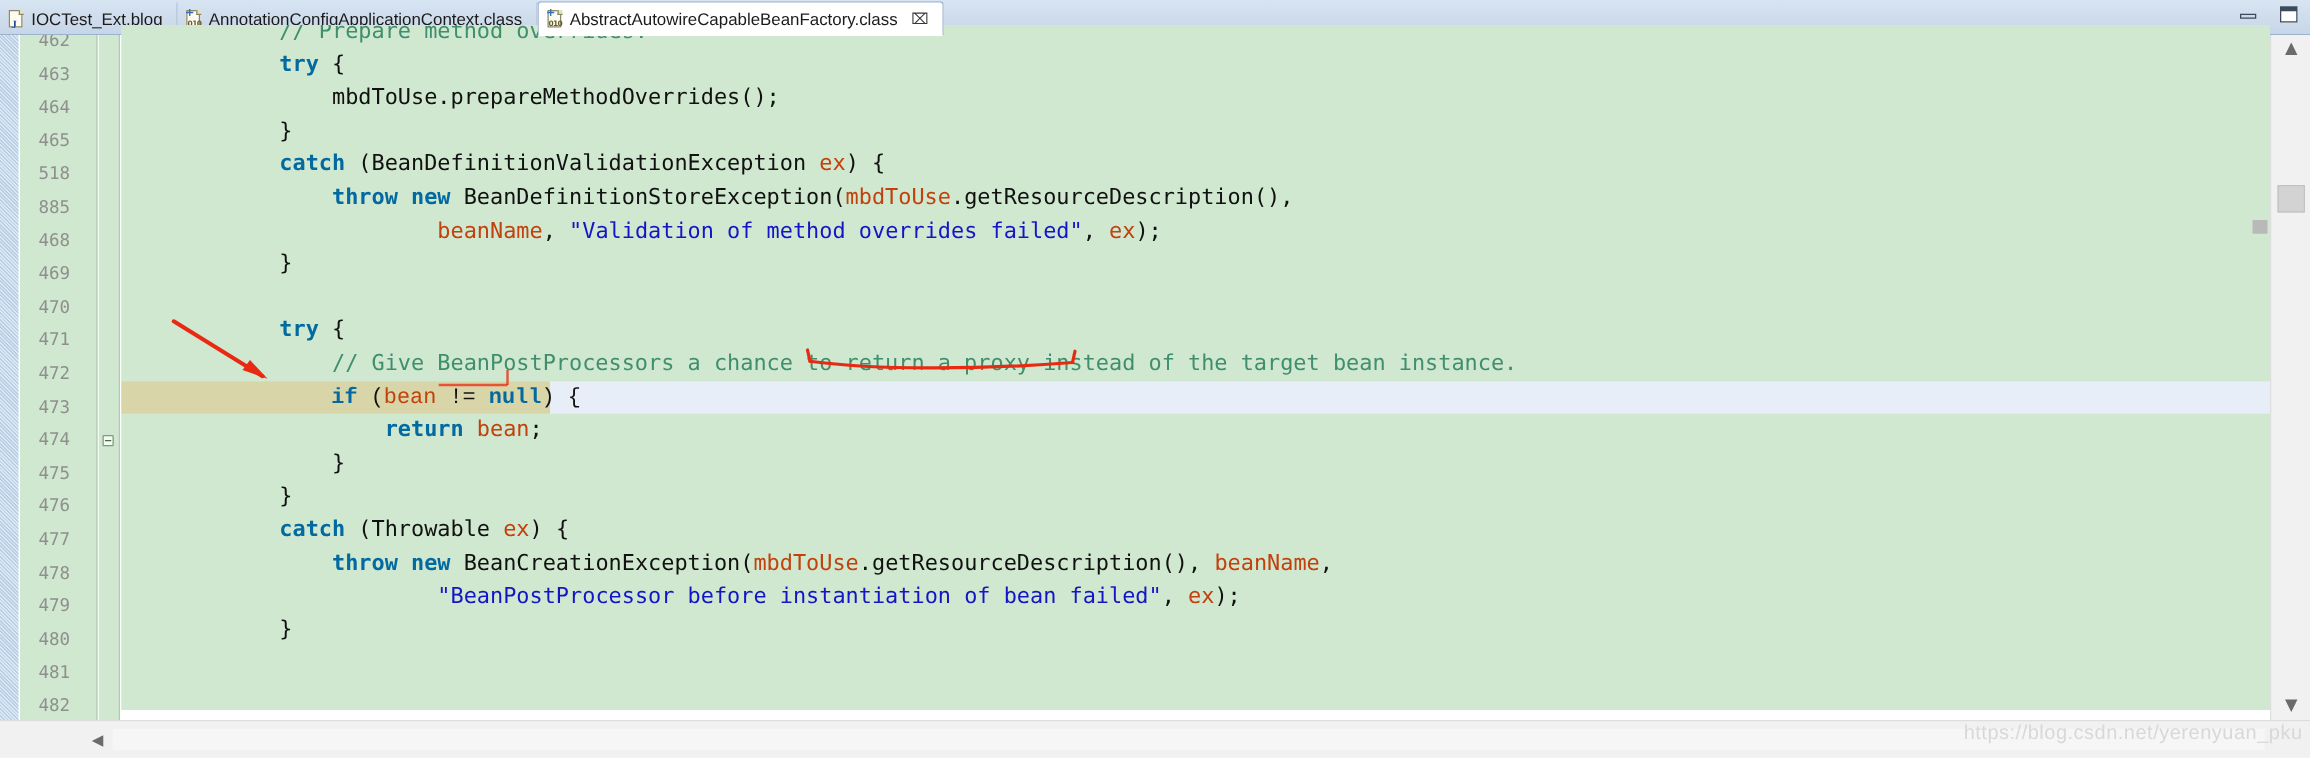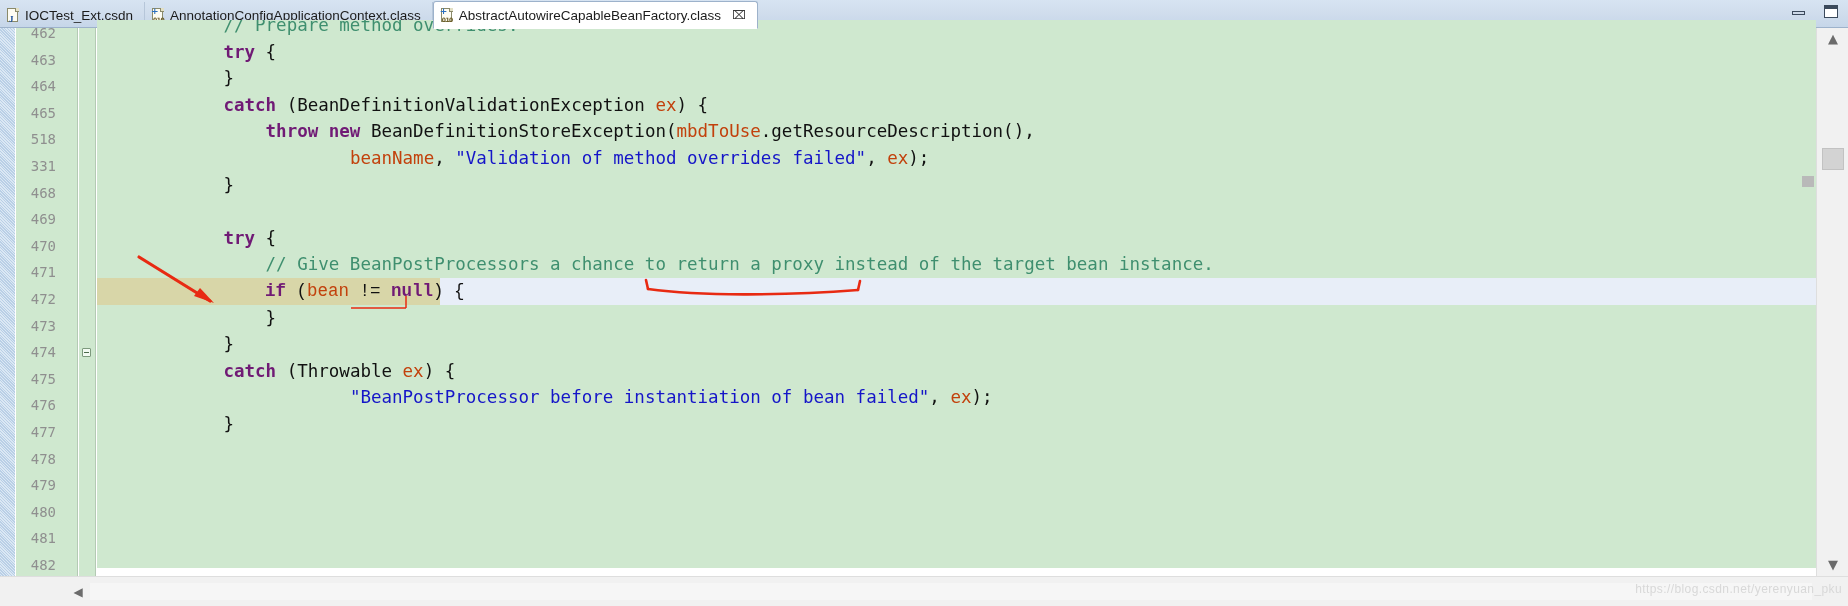--- a/index.html
+++ b/index.html
@@ -121,21 +121,21 @@
     font-family:"DejaVu Sans Mono",monospace;font-size:17.5px;
     color:#111111;
     position:relative;
   }
   .row.cur{background:#e8eef8;font-family:Liberation Mono, monospace;}
   .row.cur .hl{
     position:absolute;left:0;top:0;height:26.6px;width:343px;background:#d8d6a8;
   }
   .row .txt{position:relative;z-index:2;}
 
-  .kw{color:#701a75;font-weight:bold;}
+  .kw{color:#0369a1;font-weight:bold;}
   .str{color:#1515c8;}
   .cmt{color:#3f8f6f;}
   .loc{color:#c2410c;}
   .pl{color:#111111;}
 
   
   .vscroll{
     position:absolute;right:0;top:0;width:32px;height:548px;background:#f1f1f1;
     border-left:1px solid #dedede;box-sizing:border-box;
   }
@@ -162,36 +162,36 @@
   }
   .ovmark{
     position:absolute;right:34px;width:12px;height:11px;background:#b9b9b9;
   }
 
   
   .anno{position:absolute;left:0;top:0;width:1848px;height:606px;pointer-events:none;z-index:40;}
 
   .watermark{
     position:absolute;right:6px;bottom:10px;
-    font-family:"Liberation Sans",sans-serif;font-size:12px;color:#d8d8d8;
+    font-family:"Liberation Sans",sans-serif;font-size:16px;color:#d8d8d8;
     letter-spacing:0.4px;z-index:45;
   }
 </style>
 </head>
 <body>
 
 <div class="tabbar">
   <div class="tabs" id="tabs">
       <div class="tab inactive">
         <span class="ficon java">
           <span class="page"></span>
           <span class="fold"></span>
           <span class="badge">J</span>
         </span>
-        <span>IOCTest_Ext.csdn</span>
+        <span>IOCTest_Ext.blog</span>
       </div>
       <div class="tab inactive">
         <span class="ficon cls">
           <span class="page"></span>
           <span class="fold"></span>
           <span class="plus">+</span>
           <span class="badge">010</span>
         </span>
         <span>AnnotationConfigApplicationContext.class</span>
       </div>
@@ -215,21 +215,21 @@
 <div class="editor">
 
   <div class="markerbar"></div>
 
   <div class="gutter" id="gutter" style="padding-top: 0px;">
       <div class="ln" style="height: 18.6px; line-height: 10px; overflow: hidden;">462</div>
       <div class="ln">463</div>
       <div class="ln">464</div>
       <div class="ln">465</div>
       <div class="ln">518</div>
-      <div class="ln">331</div>
+      <div class="ln">885</div>
       <div class="ln">468</div>
       <div class="ln">469</div>
       <div class="ln">470</div>
       <div class="ln">471</div>
       <div class="ln">472</div>
       <div class="ln">473</div>
       <div class="ln">474</div>
       <div class="ln">475</div>
       <div class="ln">476</div>
       <div class="ln">477</div>
@@ -240,32 +240,35 @@
       <div class="ln">482</div>
     </div>
 
   <div class="foldcol">
     <div class="foldmark" style="top:320px"></div>
   </div>
 
   <div class="codearea" id="codearea" style="top: -8px;">
       <div class="row" style="height: 18.6px; line-height: 10px; overflow: hidden;"><span class="txt"><span class="cmt">            // Prepare method overrides.</span></span></div>
       <div class="row"><span class="txt"><span class="pl">            </span><span class="kw">try</span><span class="pl"> {</span></span></div>
+      <div class="row"><span class="txt"><span class="pl">                mbdToUse.prepareMethodOverrides();</span></span></div>
       <div class="row"><span class="txt"><span class="pl">            }</span></span></div>
       <div class="row"><span class="txt"><span class="pl">            </span><span class="kw">catch</span><span class="pl"> (BeanDefinitionValidationException </span><span class="loc">ex</span><span class="pl">) {</span></span></div>
       <div class="row"><span class="txt"><span class="pl">                </span><span class="kw">throw new</span><span class="pl"> BeanDefinitionStoreException(</span><span class="loc">mbdToUse</span><span class="pl">.getResourceDescription(),</span></span></div>
       <div class="row"><span class="txt"><span class="pl">                        </span><span class="loc">beanName</span><span class="pl">, </span><span class="str">"Validation of method overrides failed"</span><span class="pl">, </span><span class="loc">ex</span><span class="pl">);</span></span></div>
       <div class="row"><span class="txt"><span class="pl">            }</span></span></div>
       <div class="row"><span class="txt"><span class="pl"></span></span></div>
       <div class="row"><span class="txt"><span class="pl">            </span><span class="kw">try</span><span class="pl"> {</span></span></div>
       <div class="row"><span class="txt"><span class="cmt">                // Give BeanPostProcessors a chance to return a proxy instead of the target bean instance.</span></span></div>
       <div class="row cur"><div class="hl"></div><span class="txt"><span class="pl">                </span><span class="kw">if</span><span class="pl"> (</span><span class="loc">bean</span><span class="pl"> != </span><span class="kw">null</span><span class="pl">) {</span></span></div>
+      <div class="row"><span class="txt"><span class="pl">                    </span><span class="kw">return</span><span class="pl"> </span><span class="loc">bean</span><span class="pl">;</span></span></div>
       <div class="row"><span class="txt"><span class="pl">                }</span></span></div>
       <div class="row"><span class="txt"><span class="pl">            }</span></span></div>
       <div class="row"><span class="txt"><span class="pl">            </span><span class="kw">catch</span><span class="pl"> (Throwable </span><span class="loc">ex</span><span class="pl">) {</span></span></div>
+      <div class="row"><span class="txt"><span class="pl">                </span><span class="kw">throw new</span><span class="pl"> BeanCreationException(</span><span class="loc">mbdToUse</span><span class="pl">.getResourceDescription(), </span><span class="loc">beanName</span><span class="pl">,</span></span></div>
       <div class="row"><span class="txt"><span class="pl">                        </span><span class="str">"BeanPostProcessor before instantiation of bean failed"</span><span class="pl">, </span><span class="loc">ex</span><span class="pl">);</span></span></div>
       <div class="row"><span class="txt"><span class="pl">            }</span></span></div>
       <div class="row"><span class="txt"><span class="pl"></span></span></div>
     </div>
 
   <div class="vscroll">
     <div class="arrowup">▲</div>
     <div class="thumb"></div>
     <div class="arrowdn">▼</div>
   </div>

